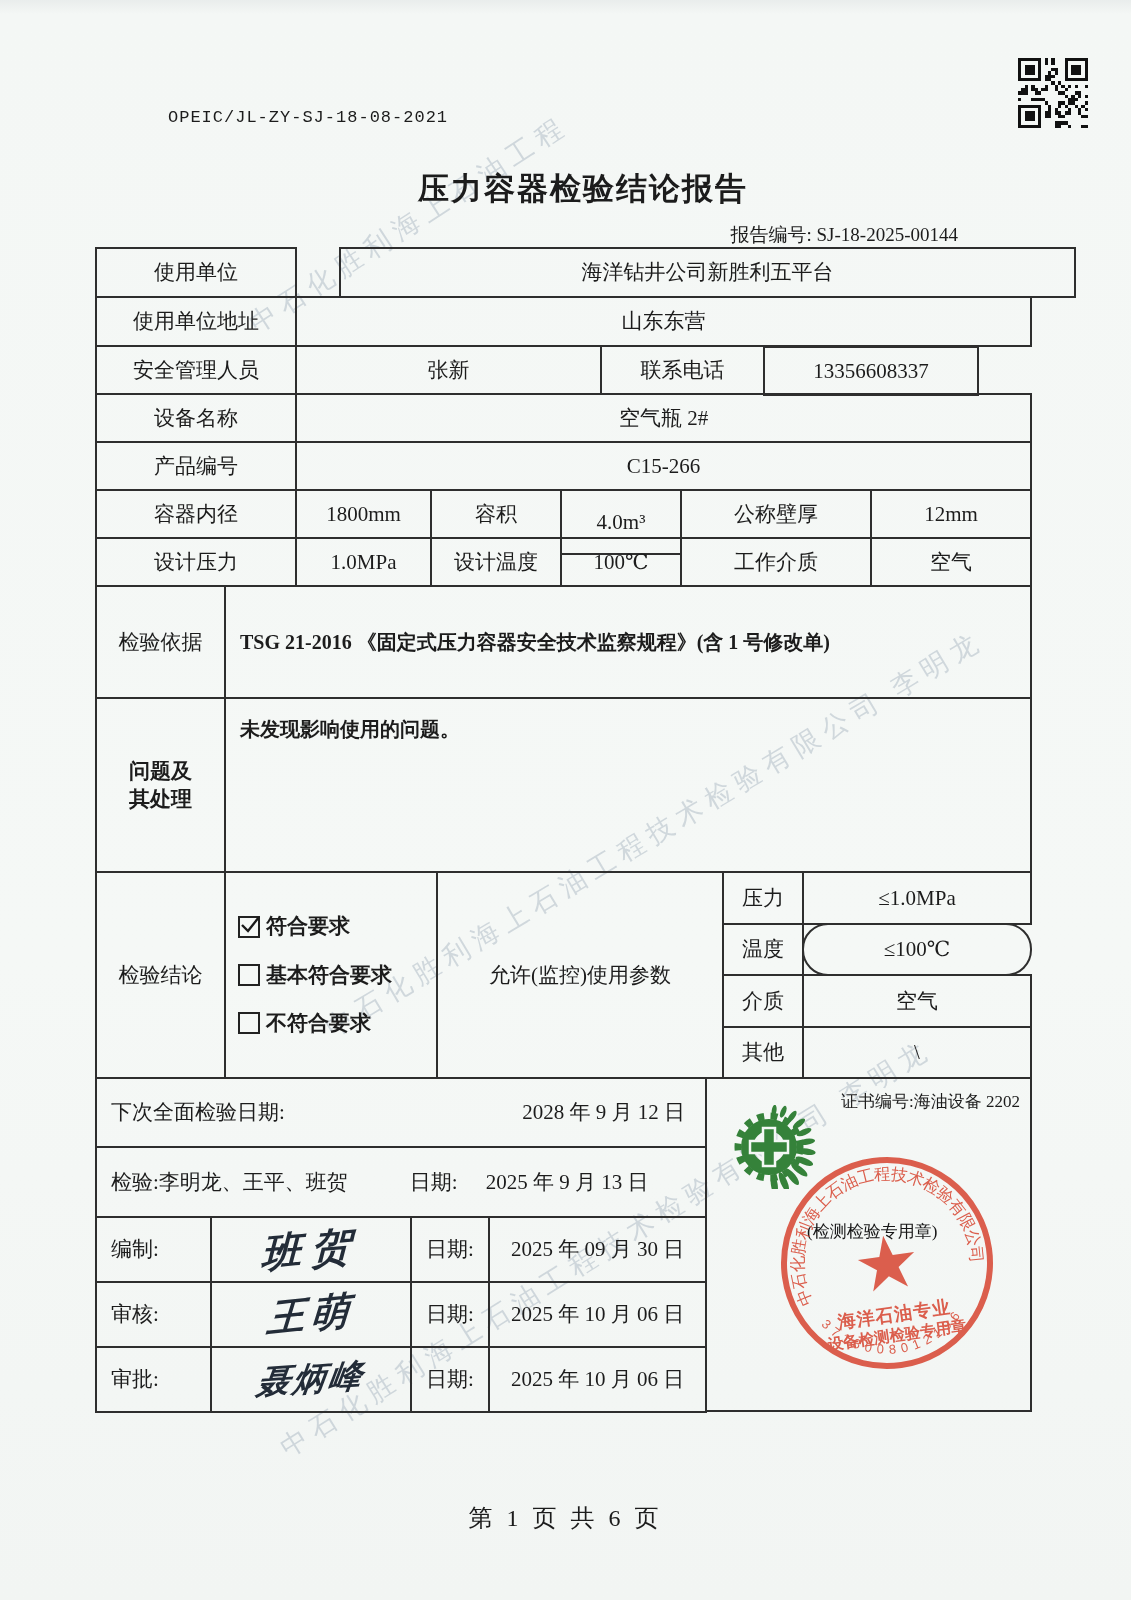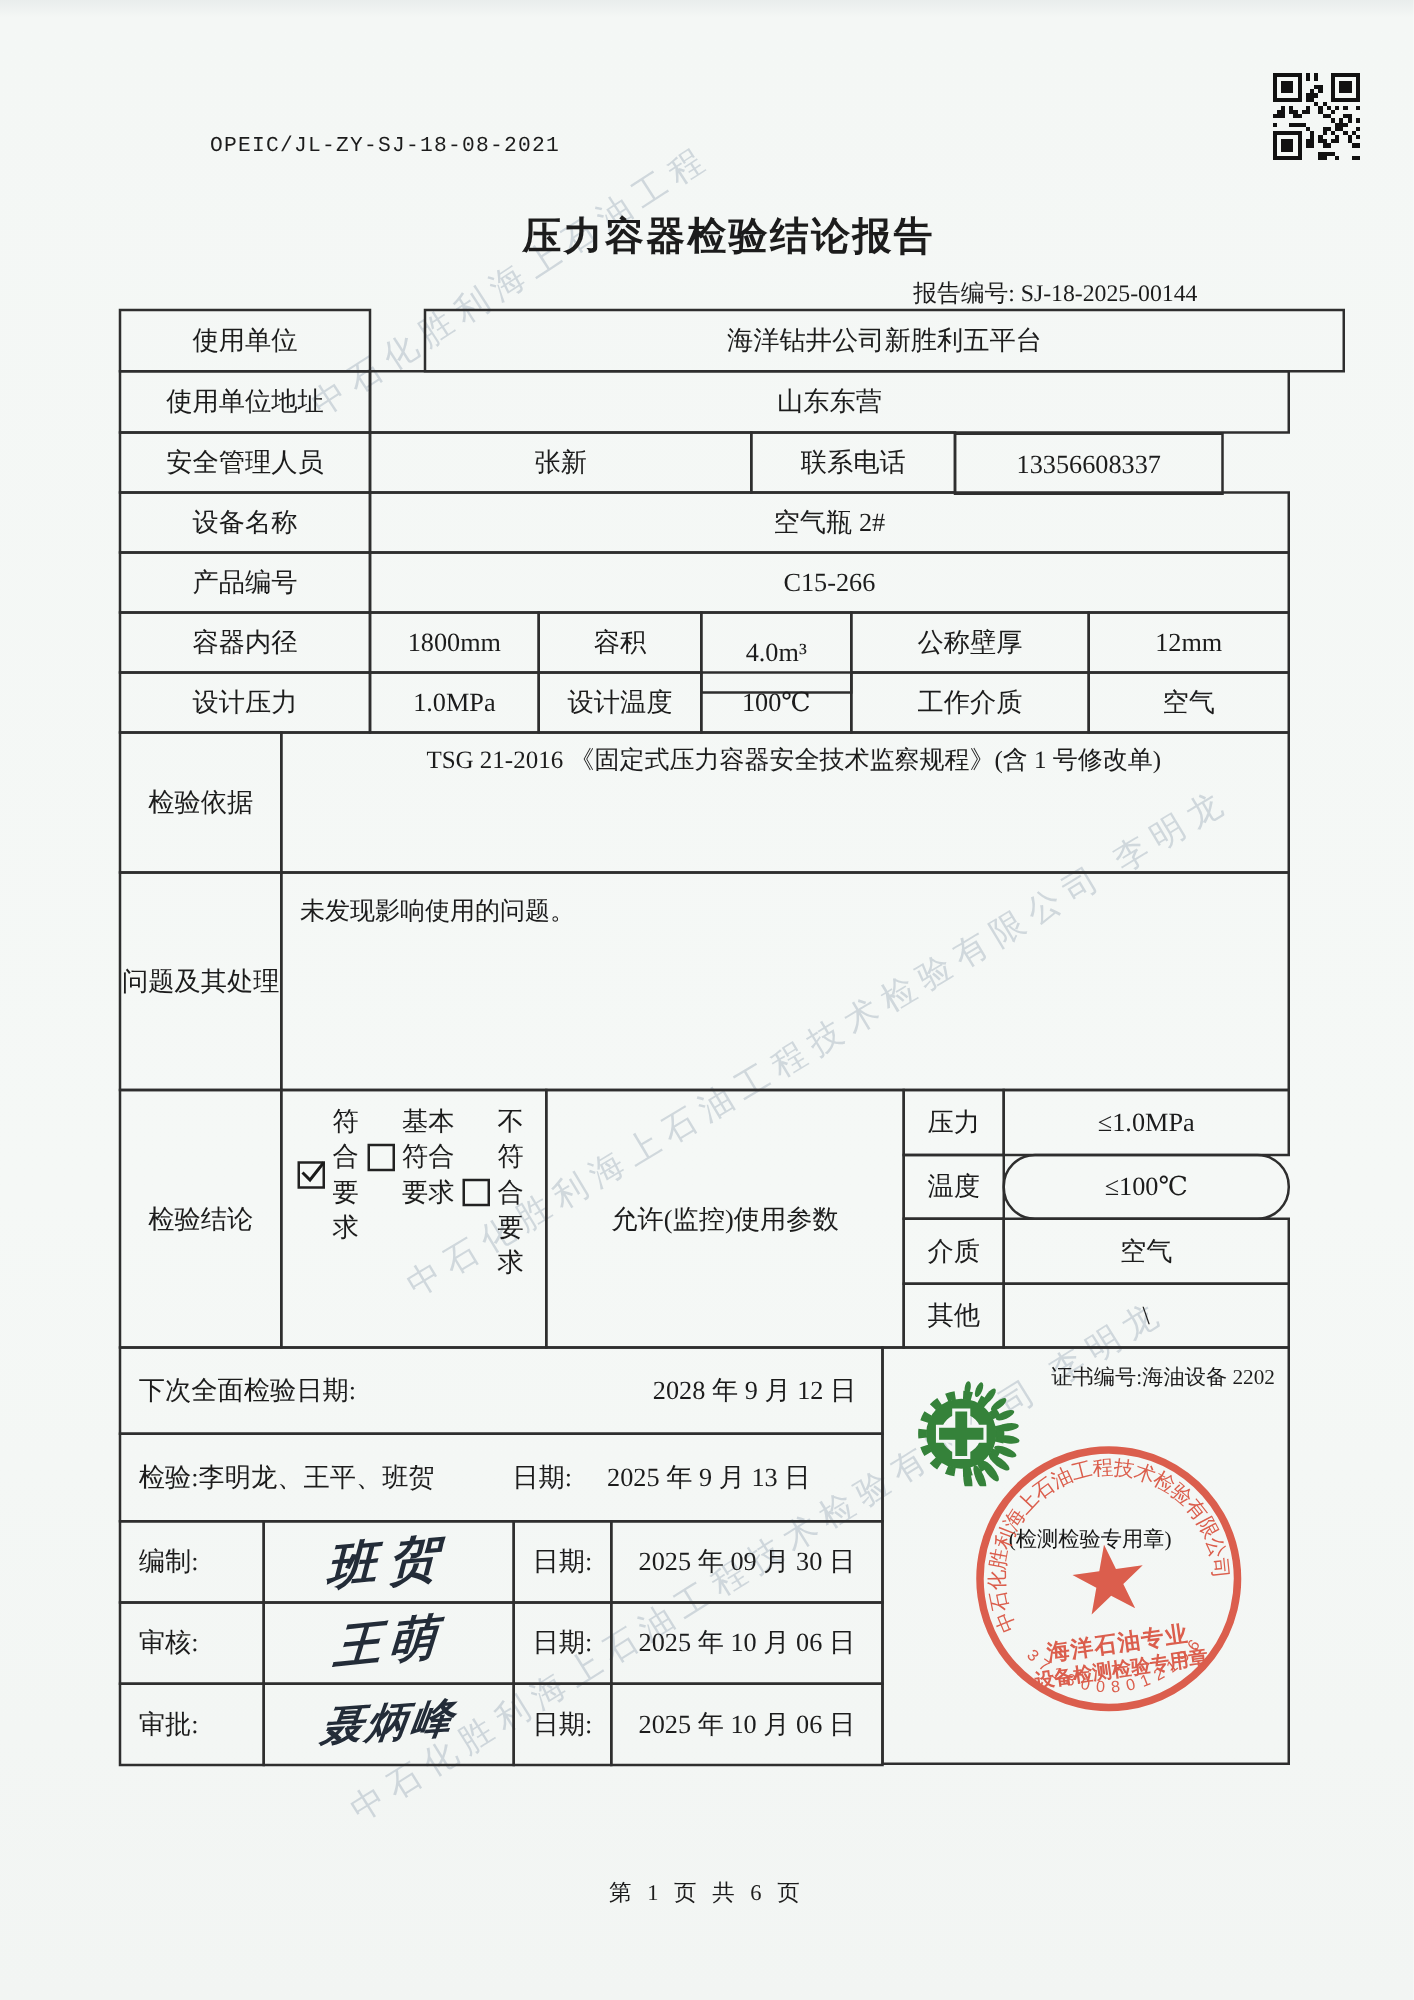--- a/index.html
+++ b/index.html
@@ -20,33 +20,33 @@
   .title{left:0;top:168px;width:1166px;text-align:center;font-size:31px;font-weight:700;letter-spacing:2px;
          font-family:"Liberation Sans","DejaVu Sans",sans-serif;z-index:3;}
   .report-no{left:0;top:222px;width:958px;text-align:right;font-size:19px;z-index:3;}
   
   .cell{
     position:absolute;box-sizing:border-box;border:2px solid #2e2e2e;
     display:flex;align-items:center;justify-content:center;
     font-size:21px;line-height:1.35;z-index:4;background:transparent;
   }
   .cell.left{justify-content:flex-start;padding-left:14px;}
-  .cell.col{align-items:flex-start;justify-content:center;}
+  .cell.col{flex-direction:column;align-items:flex-start;justify-content:center;font-weight:bold;}
   .cell.top{justify-content:flex-start;align-items:flex-start;padding-top:12px;}
   .small{font-size:20px;}
   
   .optline{display:flex;align-items:center;gap:6px;margin:10px 0;font-size:21px;}
   .cb{width:18px;height:18px;border:2px solid #222;display:inline-block;position:relative;flex:0 0 auto;}
   .cb svg{position:absolute;left:-2px;top:-4px;}
   
   .sig{font-style:italic;font-weight:600;color:#232c38;z-index:5;}
   
   .certno{position:absolute;right:10px;top:12px;font-size:17px;z-index:5;}
   .blacknote{position:absolute;left:100px;top:142px;font-size:17px;color:#161616;z-index:5;}
-  .footer{left:0;top:1502px;width:1131px;text-align:center;font-size:18px;letter-spacing:4px;z-index:3;}
+  .footer{left:0;top:1502px;width:1131px;text-align:center;font-size:24px;letter-spacing:4px;z-index:3;}
   .seal{position:absolute;left:62px;top:66px;z-index:6;opacity:0.88;}
   .greenlogo{position:absolute;left:20px;top:26px;z-index:5;}
   .qr{position:absolute;left:1018px;top:58px;width:70px;height:70px;z-index:3;}
 </style>
 </head>
 <body>
 
 <div class="wm" style="left:252px;top:308px;transform:rotate(-33deg);">中石化胜利海上石油工程</div>
 <div class="wm" style="left:328px;top:1012px;transform:rotate(-31deg);">中石化胜利海上石油工程技术检验有限公司 李明龙</div>
 <div class="wm" style="left:283px;top:1432px;transform:rotate(-32deg);">中石化胜利海上石油工程技术检验有限公司 李明龙</div>

